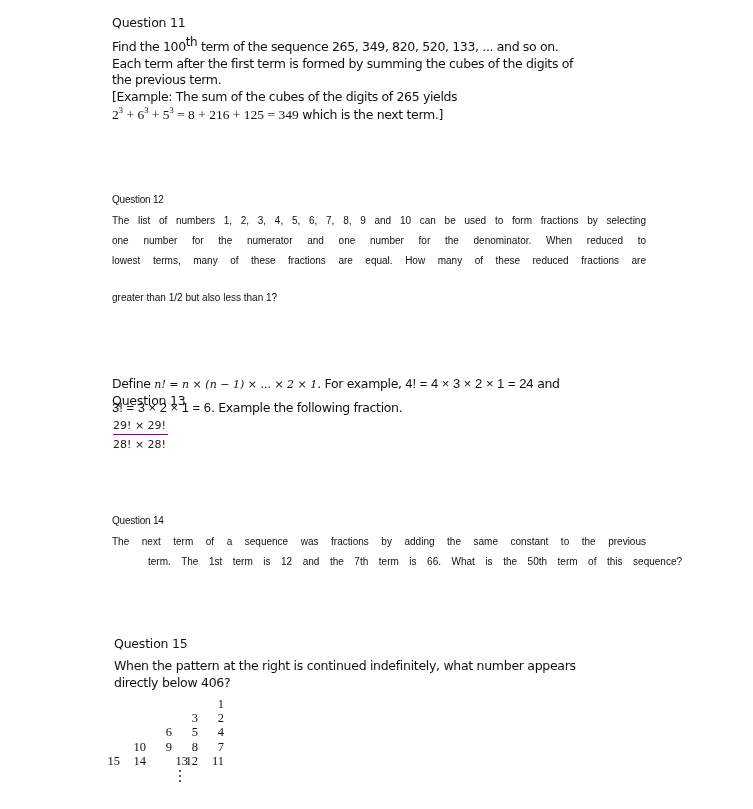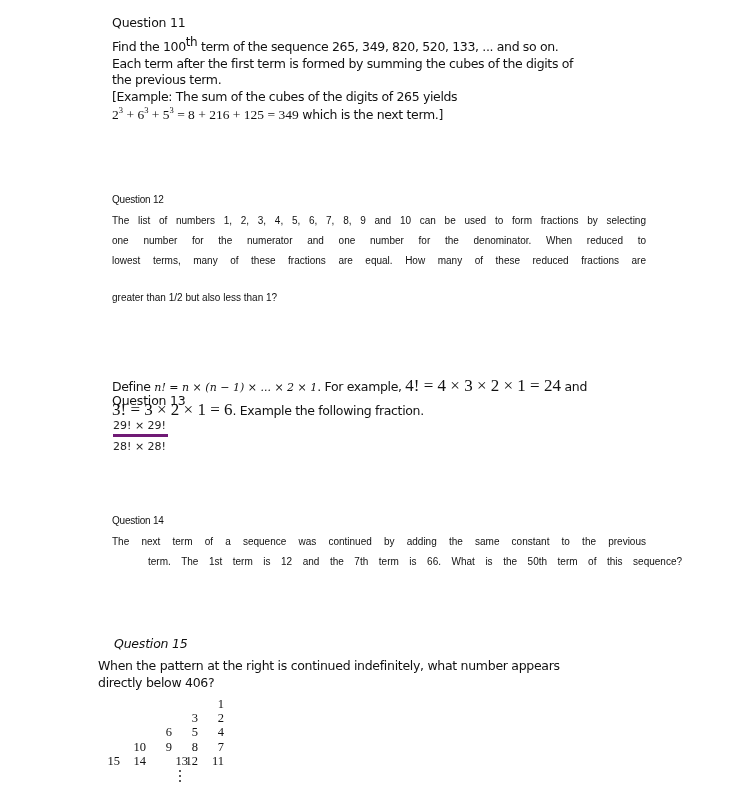--- a/index.html
+++ b/index.html
@@ -15,29 +15,29 @@
     #q11 .math sup { font-size: 8.5px; vertical-align: 6px; }
 
     
     .arialq .title { position: absolute; left: 112px; font-family: "Liberation Sans", sans-serif; font-size: 10px; letter-spacing: -0.2px; }
     .arialq .line { left: 112px; width: 534px; font-family: "Liberation Sans", sans-serif; font-size: 10px; text-align: justify; text-align-last: justify; }
     .arialq .line.last { text-align-last: left; }
 
     
     #q13 .title { position: absolute; left: 112px; top: 353px; font-family: "DejaVu Sans", sans-serif; font-size: 12.5px; letter-spacing: -0.2px; margin-top: 40px; }
     #q13 .line { left: 112px; font-family: "DejaVu Sans", sans-serif; font-size: 12.5px; letter-spacing: -0.35px; }
-    #q13 .m { font-family: Liberation Serif, serif; font-size: 17px; letter-spacing: 0; }
+    #q13 .m { font-family: Liberation Sans, sans-serif; font-size: 13px; letter-spacing: 0; }
     #q13 .mi { font-family: "DejaVu Serif", serif; font-style: italic; font-size: 11px; letter-spacing: 0; }
     #q13 .frac { position: absolute; left: 113px; top: 418px; font-family: "DejaVu Sans", sans-serif; font-size: 11px; color: #222; }
-    #q13 .frac .num { display: block; padding: 0 2px 1px 0; border-bottom: 3px solid #701a75; line-height: 15px; }
+    #q13 .frac .num { display: block; padding: 0 2px 1px 0; border-bottom: 1px solid #701a75; line-height: 15px; }
     #q13 .frac .den { display: block; line-height: 17px; padding-top: 1px; }
 
     
-    #q15 .title { position: absolute; left: 114px; top: 636px; font-family: "DejaVu Sans", sans-serif; font-size: 12.5px; letter-spacing: -0.2px; font-style: italic; }
-    #q15 .line { left: 98px; font-family: "DejaVu Sans", sans-serif; font-size: 12.5px; letter-spacing: -0.3px; }
+    #q15 .title { position: absolute; left: 114px; top: 636px; font-family: "DejaVu Sans", sans-serif; font-size: 12.5px; letter-spacing: -0.2px; }
+    #q15 .line { left: 114px; font-family: "DejaVu Sans", sans-serif; font-size: 12.5px; letter-spacing: -0.3px; }
     #q15 .line.just { width: 442px; text-align: justify; text-align-last: justify; }
     .pattern { position: absolute; left: 118px; top: 697px; font-family: "Liberation Serif", serif; font-size: 12.5px; }
     .pattern .cell { position: absolute; width: 22px; text-align: right; line-height: 14px; }
     .vdots { position: absolute; left: 177px; top: 770px; width: 6px; }
     .vdots span { display: block; width: 2px; height: 2px; background: #222; border-radius: 50%; margin: 0 auto 3px auto; }
   </style>
 </head>
 <body>
 
 <div id="q11">
@@ -68,21 +68,21 @@
     <span class="m">3! = 3 × 2 × 1 = 6</span><span>. Example the following fraction.</span>
   </div>
   <div class="frac">
     <span class="num">29! × 29!</span>
     <span class="den">28! × 28!</span>
   </div>
 </div>
 
 <div id="q14" class="arialq">
   <div class="title" style="top:515px;">Question 14</div>
-  <div class="line" style="top:536px;">The next term of a sequence was continued by adding the same constant to the previous</div>
+  <div class="line" style="top:536px;">The next term of a sequence was fractions by adding the same constant to the previous</div>
   <div class="line" style="top:556px;margin-left:36px;">term. The 1st term is 12 and the 7th term is 66. What is the 50th term of this sequence?</div>
 </div>
 
 <div id="q15">
   <div class="title">Question 15</div>
   <div class="line just" style="top:658px;">When the pattern at the right is continued indefinitely, what number appears</div>
   <div class="line" style="top:675px;">directly below 406?</div>
   <div class="pattern" id="pattern">
       <div class="cell" style="left: 84px; top: 0px;">1</div>
       <div class="cell" style="left: 58px; top: 14.2px;">3</div>

